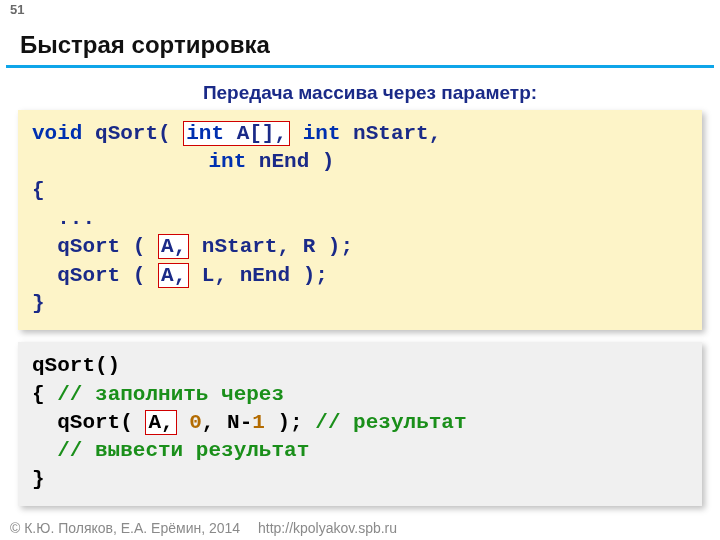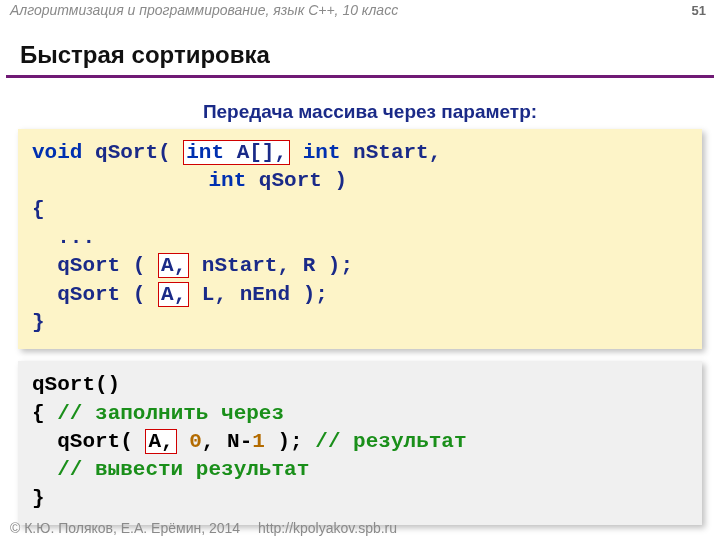--- a/index.html
+++ b/index.html
@@ -24,22 +24,22 @@
     font-weight: bold;
     font-style: normal;
     color: #6a6a6a;
     font-size: 13px;
   }
   .title {
     font-size: 24px;
     font-weight: bold;
     color: #111;
     padding: 4px 10px 6px 14px;
-    border-bottom: 3px solid #701a75;
-    margin: 17px 6px;
+    border-bottom: 3px solid #0ea5e9;
+    margin: 8px 6px;
   }
   .subhead {
     font-size: 19px;
     font-weight: bold;
     color: #1a2a88;
     padding: 6px 0 6px 20px;
     text-align: center;
   }
   .code-box {
     margin: 0 18px 12px 18px;
@@ -70,30 +70,29 @@
     left: 10px;
     color: #8a8a8a;
     font-size: 14px;
   }
   .footer-strip .link { margin-left: 14px; }
 </style>
 </head>
 <body>
 
 <div class="header-strip">
-  <span>Алгоритмизация и программирование, язык C++, 10 класс</span>
   <span class="page-num">51</span>
 </div>
 
 <div class="title">Быстрая сортировка</div>
 
 <div class="subhead">Передача массива через параметр:</div>
 
 <div class="code-box code-yellow"><span class="kw-blue">void</span><span> qSort( </span><span class="hl-red"><span class="kw-blue">int</span><span> A[],</span></span><span> </span><span class="kw-blue">int</span><span> nStart,</span>
-<span>              </span><span class="kw-blue">int</span><span> qSort )</span>
+<span>              </span><span class="kw-blue">int</span><span> nEnd )</span>
 <span>{</span>
 <span>  ...</span>
 <span>  qSort ( </span><span class="hl-red">A,</span><span> nStart, R );</span>
 <span>  qSort ( </span><span class="hl-red">A,</span><span> L, nEnd );</span>
 <span>}</span></div>
 
 <div class="code-box code-gray"><span>qSort()</span>
 <span>{ </span><span class="kw-green">// заполнить через</span>
 <span>  qSort( </span><span class="hl-red">A,</span><span> </span><span class="num-brown">0</span><span>, N-</span><span class="num-brown">1</span><span> ); </span><span class="kw-green">// результат</span>
 <span class="kw-green">  // вывести результат</span>

